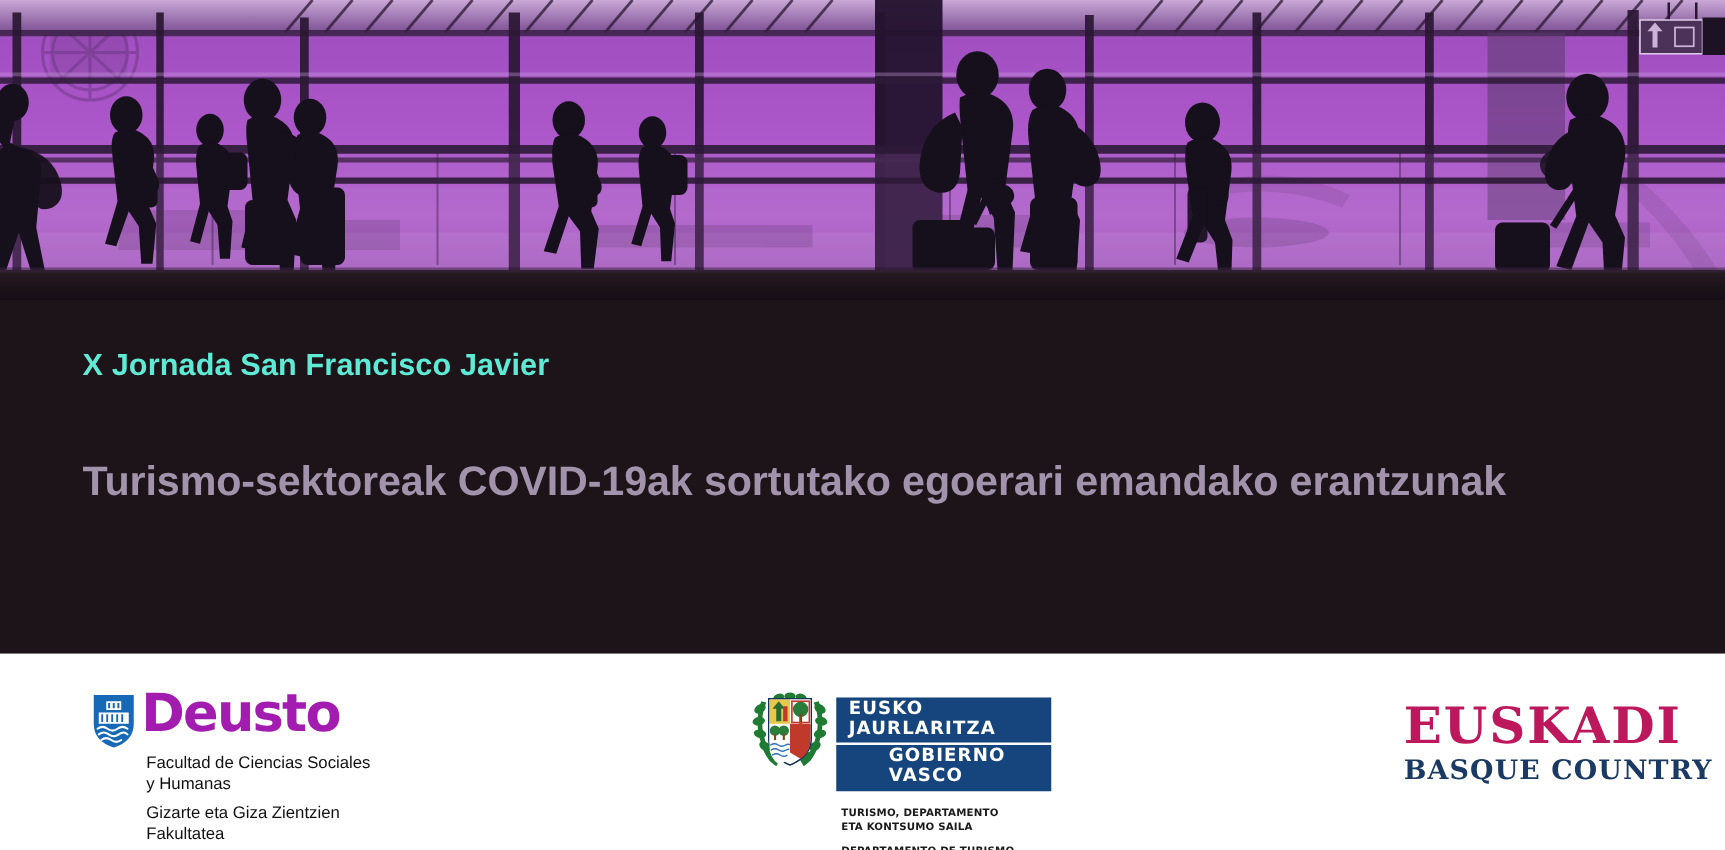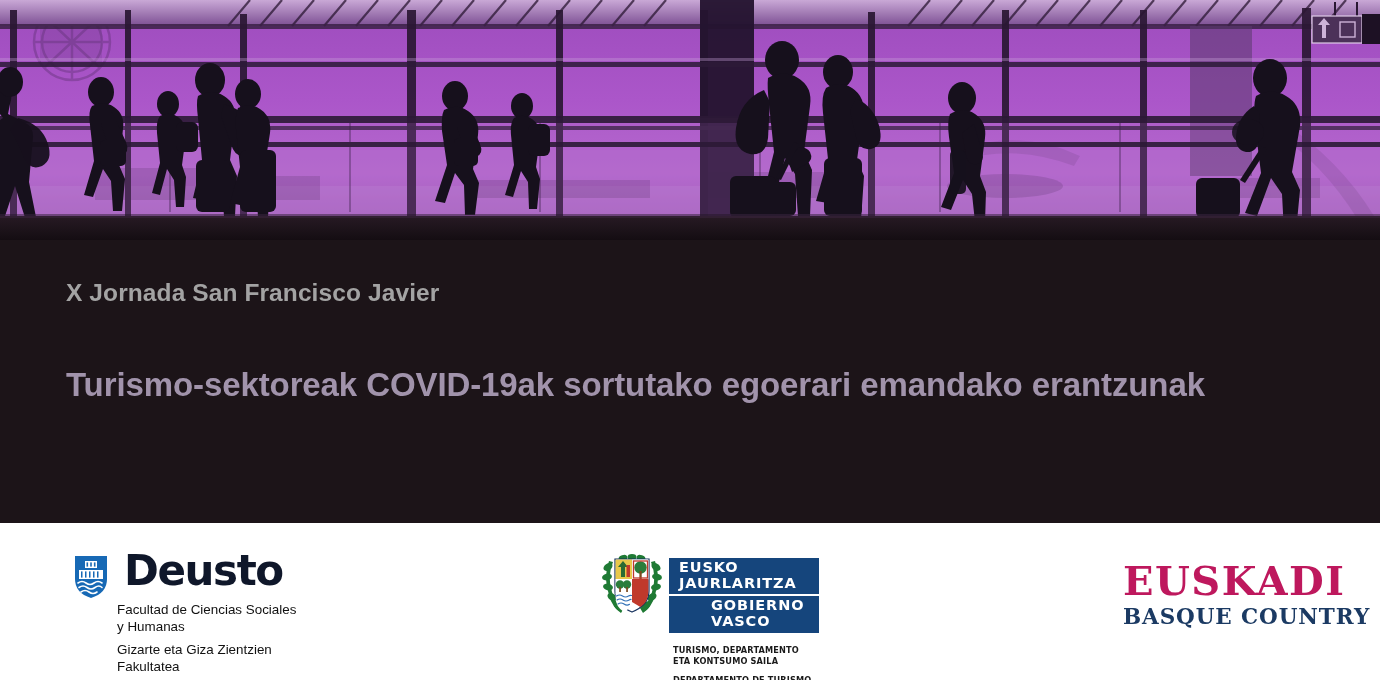--- a/index.html
+++ b/index.html
@@ -19,21 +19,21 @@
   }
   .hero svg { display:block; width:1380px; height:240px; }
 
   
   .band {
     position:absolute; left:0; top:240px; width:1380px; height:283px;
     background:#1c1418;
   }
   .band-inner { padding:38px 0 0 66px; }
   .kicker {
-    color:#a3a3a3;
+    color:#5eead4;
     font-size:24.5px;
     font-weight:bold;
     letter-spacing:0.1px;
     line-height:1.25;
     white-space:nowrap;
   }
   .headline {
     color:#a193ab;
     font-size:33px;
     font-weight:bold;
@@ -49,41 +49,41 @@
     position:absolute; left:0; top:523px; width:1380px; height:157px;
     background:#ffffff;
   }
 
   
   .logo-deusto { position:absolute; left:74px; top:32px; }
   .deusto-top { display:flex; align-items:flex-start; }
   .deusto-shield { width:34px; height:44px; flex:0 0 auto; }
   .deusto-word {
     font-family:"DejaVu Sans", sans-serif;
-    font-size:42px; font-weight:bold; color:#0f172a;
-    line-height:0.92; letter-spacing:-1.4px; margin-left:16px;
+    font-size:42px; font-weight:bold; color:#a21caf;
+    line-height:0.92; letter-spacing:-1.4px; margin-left:5px;
     margin-top:-3px;
   }
   .deusto-sub {
     margin-left:43px; margin-top:3px;
     color:#111111; font-size:13.4px; line-height:1.24;
     font-family:"Liberation Sans", sans-serif;
   }
   .deusto-sub .blk2 { margin-top:7px; }
 
   
   .logo-gv { position:absolute; left:601px; top:28px; display:flex; align-items:flex-start; }
   .gv-crest { width:62px; height:64px; flex:0 0 auto; }
   .gv-right { margin-left:6px; padding-top:7px; }
   .gv-bar {
     background:#15457c; color:#ffffff;
     font-size:14.5px; font-weight:bold; letter-spacing:0.9px;
     padding:2px 8px 3px 10px; line-height:1.08;
     font-family:"DejaVu Sans", sans-serif;
-    width:150px;
+    width:172px;
   }
   .gv-bar.two { margin-top:2px;padding-left:42px; }
   .gv-depts {
     margin-top:12px; margin-left:4px;
     color:#1a1a1a; font-size:8.2px; line-height:1.35;
     font-family:"DejaVu Sans", sans-serif; font-weight:bold;
     letter-spacing:0.15px;
   }
   .gv-depts .d2 { margin-top:8px; }
 

